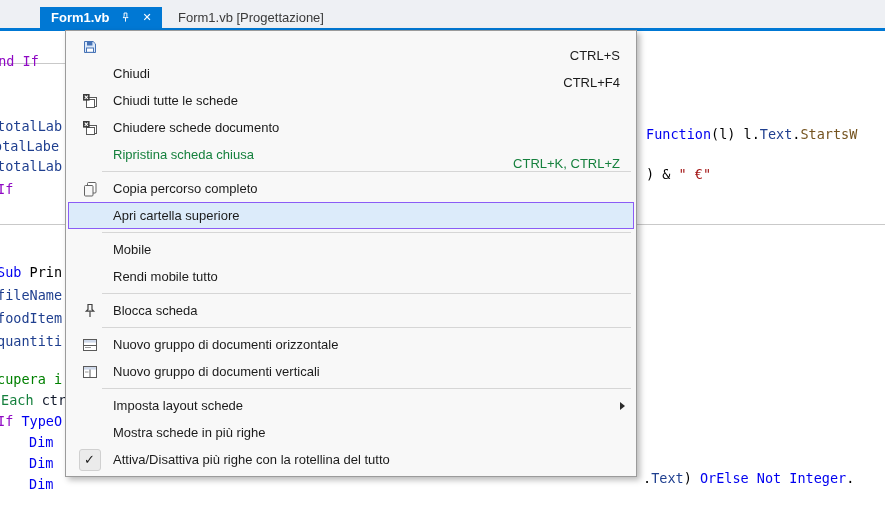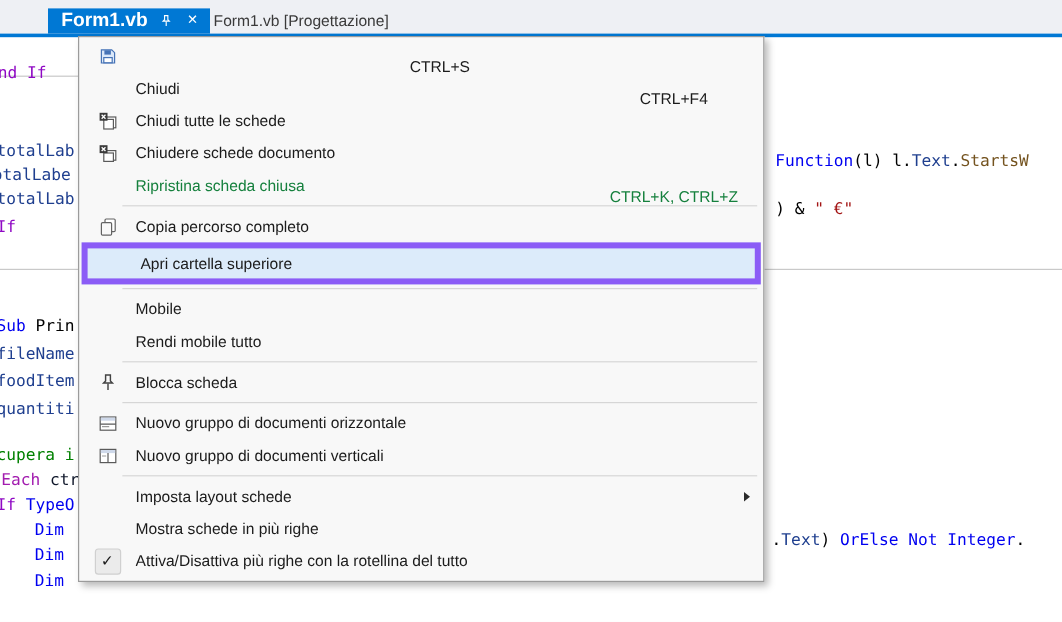--- a/index.html
+++ b/index.html
@@ -3,21 +3,21 @@
 <meta charset="utf-8">
 <style>
   html,body{margin:0;padding:0;background:#fff;}
   .screen{position:relative;width:885px;height:518px;background:#ffffff;overflow:hidden;
           font-family:"Liberation Sans",sans-serif;}
   
   .tabstrip{position:absolute;left:0;top:0;width:885px;height:28px;background:#eef0f4;z-index:2;}
   .tab-underline{position:absolute;left:0;top:28px;width:885px;height:3px;background:#0078d4;z-index:2;}
   .tab-active{position:absolute;left:40px;top:7px;height:21px;background:#0078d4;color:#fff;
               display:flex;align-items:center;padding:0 8px 0 11px;gap:9px;z-index:3;}
-  .tab-active .tab-label{font-weight:bold;font-size:16px;}
+  .tab-active .tab-label{font-weight:bold;font-size:13px;}
   .tab-glyph{width:13px;height:13px;display:flex;align-items:center;justify-content:center;
              color:#fff;font-size:11px;line-height:13px;cursor:default;}
   .tab-inactive{position:absolute;left:178px;top:6px;height:22px;display:flex;align-items:center;
                 color:#3a3a3a;font-size:13px;z-index:3;}
   
   .editor{position:absolute;left:0;top:31px;width:885px;height:487px;background:#fff;z-index:1;}
   .code-line{position:absolute;font-family:"DejaVu Sans Mono","Liberation Mono",monospace;
              font-size:13.5px;line-height:15px;white-space:pre;}
   .proc-sep{position:absolute;height:1px;background:#c9c9c9;}
   
@@ -25,24 +25,24 @@
   .nav-bottom-border{position:absolute;left:637px;top:66px;width:248px;height:1px;background:#dcdcdc;}
   .nav-member{position:absolute;left:648px;top:42px;height:20px;display:flex;align-items:center;gap:3px;}
   .nav-member .nv-label{font-weight:bold;font-size:13.5px;color:#1e1e1e;}
   
   .menu{position:absolute;left:65px;top:30px;width:572px;background:#f8f8f8;
         border:1px solid #9b9b9b;box-shadow:3px 3px 6px rgba(0,0,0,.28);
         z-index:10;padding:2px 0 3px 0;box-sizing:border-box;}
   .mi{height:27px;display:flex;align-items:center;font-size:13px;color:#1b1b1b;cursor:default;}
   .mi-icon{width:47px;flex:0 0 47px;display:flex;align-items:center;justify-content:center;}
   .mi-label{flex:0 0 390px;white-space:nowrap;overflow:hidden;}
-  .mi-short{flex:1;text-align:center;white-space:nowrap;margin-top:18px;}
+  .mi-short{flex:1;text-align:right;white-space:nowrap;margin-top:18px;}
   .mi-arrow{width:16px;flex:0 0 16px;display:flex;align-items:center;justify-content:flex-start;}
   .mi.dis .mi-label,.mi.dis .mi-short{color:#15803d;}
-  .mi.hl{margin:0 2px;border:5px solid #8b5cf6;background:#dcebfa;height:25px;}
+  .mi.hl{margin:0 2px;border:1px solid #8b5cf6;background:#dcebfa;height:25px;}
   .mi.hl .mi-icon{width:44px;flex:0 0 44px;}
   .sep{height:7px;display:flex;align-items:center;}
   .sep .line{flex:1;height:1px;background:#d6d6d6;margin:0 5px 0 36px;}
   .check-box{width:22px;height:22px;background:#ebebeb;border:1px solid #d0d0d0;border-radius:3px;
              display:flex;align-items:center;justify-content:center;font-size:13px;color:#1b1b1b;box-sizing:border-box;}
   .tri{width:0;height:0;border-top:4px solid transparent;border-bottom:4px solid transparent;
        border-left:5px solid #2b2b2b;}
   .mi svg,.nav-member svg,.tab-glyph svg{display:block;}
 </style>
 </head>
@@ -75,28 +75,28 @@
         <div class="code-line" style="top: 23px; left: -10px;"><span style="color: rgb(143, 8, 196);">End If</span></div>
         <div class="code-line" style="top: 88px; left: -3px;"><span style="color: rgb(31, 63, 143);">totalLab</span></div>
         <div class="code-line" style="top: 108px; left: -6px;"><span style="color: rgb(31, 63, 143);">otalLabe</span></div>
         <div class="code-line" style="top: 128px; left: -3px;"><span style="color: rgb(31, 63, 143);">totalLab</span></div>
         <div class="code-line" style="top: 151px; left: -3px;"><span style="color: rgb(143, 8, 196);">If</span></div>
         <div class="code-line" style="top: 234px; left: -3px;"><span style="color: rgb(0, 0, 240);">Sub </span><span style="color: rgb(0, 0, 0);">Prin</span></div>
         <div class="code-line" style="top: 257px; left: -3px;"><span style="color: rgb(31, 63, 143);">fileName</span></div>
         <div class="code-line" style="top: 280px; left: -3px;"><span style="color: rgb(31, 63, 143);">foodItem</span></div>
         <div class="code-line" style="top: 303px; left: -3px;"><span style="color: rgb(31, 63, 143);">quantiti</span></div>
         <div class="code-line" style="top: 341px; left: -3px;"><span style="color: rgb(0, 128, 0);">cupera i</span></div>
-        <div class="code-line" style="top: 362px; left: 1px;"><span style="color: #a21caf;">Each </span><span style="color: #0f172a;">ctr</span></div>
+        <div class="code-line" style="top: 362px; left: 1px;"><span style="color: #15803d;">Each </span><span style="color: #0f172a;">ctr</span></div>
         <div class="code-line" style="top: 383px; left: -3px;"><span style="color: rgb(143, 8, 196);">If </span><span style="color: rgb(0, 0, 240);">TypeO</span></div>
         <div class="code-line" style="top: 404px; left: 29px;"><span style="color: rgb(0, 0, 240);">Dim</span></div>
         <div class="code-line" style="top: 425px; left: 29px;"><span style="color: rgb(0, 0, 240);">Dim</span></div>
         <div class="code-line" style="top: 446px; left: 29px;"><span style="color: rgb(0, 0, 240);">Dim</span></div>
         <div class="code-line" style="top: 96px; left: 646px;"><span style="color: rgb(0, 0, 240); margin-top: 27px;">Function</span><span style="color: rgb(0, 0, 0);">(l) l.</span><span style="color: rgb(31, 63, 143);">Text</span><span style="color: rgb(0, 0, 0);">.</span><span style="color: rgb(116, 83, 31);">StartsW</span></div>
         <div class="code-line" style="top: 136px; left: 646px;"><span style="color: rgb(0, 0, 0);">) &amp; </span><span style="color: rgb(163, 21, 21);">" €"</span></div>
-        <div class="code-line" style="top: 412px; left: 643px;"><span style="color: rgb(0, 0, 0);">.</span><span style="color: rgb(31, 63, 143);">Text</span><span style="color: rgb(0, 0, 0);">) </span><span style="color: rgb(0, 0, 240);">OrElse Not Integer</span><span style="color: rgb(0, 0, 0);">.</span></div>
+        <div class="code-line" style="top: 440px; left: 643px;"><span style="color: rgb(0, 0, 0);">.</span><span style="color: rgb(31, 63, 143);">Text</span><span style="color: rgb(0, 0, 0);">) </span><span style="color: rgb(0, 0, 240);">OrElse Not Integer</span><span style="color: rgb(0, 0, 0);">.</span></div>
       </div>
   </div>
 
   <div class="nav-top-border"></div>
   <div class="nav-member">
     <span>
       <svg width="17" height="17" viewBox="0 0 17 17">
         <path d="M8 1.5l5 2.4v5.2L8 11.5 3 9.1V3.9z" fill="#f5eefa" stroke="#9568b5" stroke-width="1"></path>
         <path d="M3 3.9l5 2.4 5-2.4M8 6.3v5.2" fill="none" stroke="#9568b5" stroke-width="1"></path>
         <rect x="8.8" y="10.2" width="6" height="4.8" fill="#ffffff" stroke="#4d4d4d" stroke-width="1"></rect>

